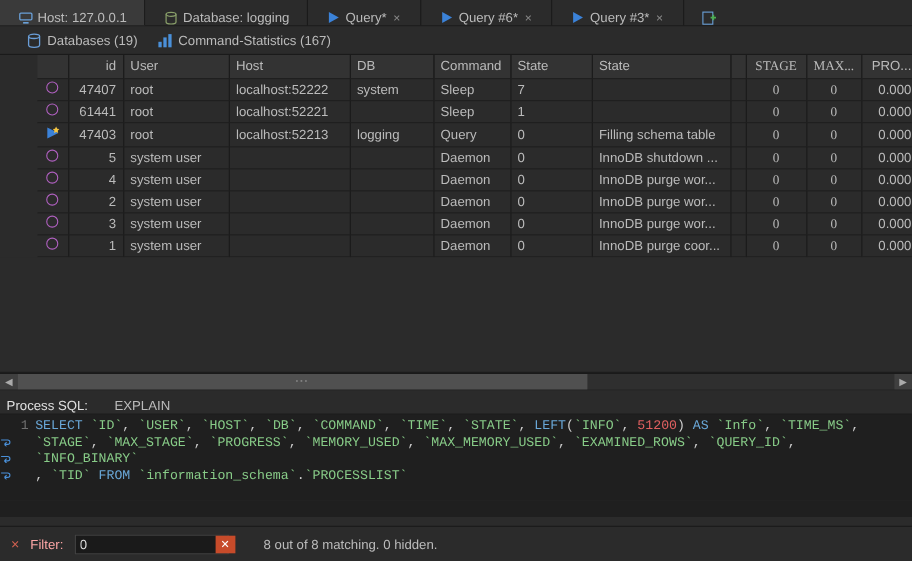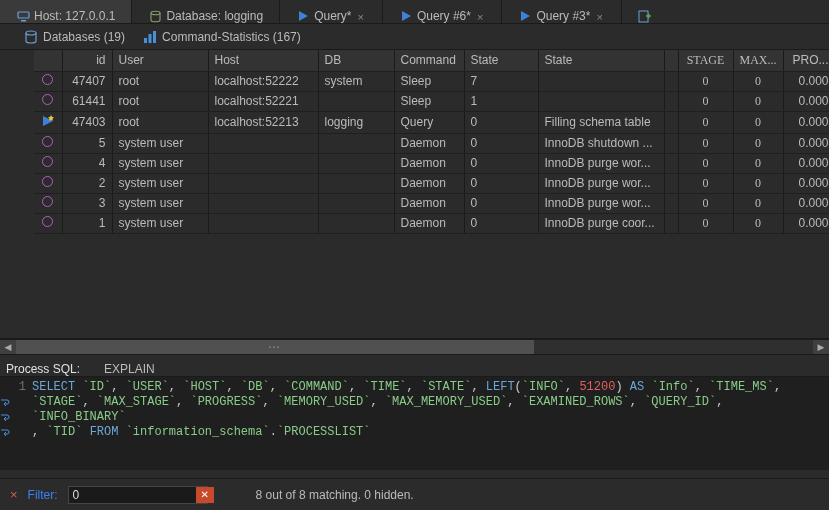--- a/index.html
+++ b/index.html
@@ -124,21 +124,21 @@
     display:flex;
     align-items:center;
     background:#2b2b2b;
     height:32px;
     padding:0 10px;
     gap:10px;
     border-top:1px solid #1a1a1a;
     margin-top:auto;
   }
   .filter-x { color:#d06050; font-size:13px; cursor:pointer; }
-  .filter-label { color:#3b82f6; }
+  .filter-label { color:#fca5a5; }
   .filter-input {
     background:#1a1a1a;
     border:1px solid #444;
     color:#ddd;
     width:140px;
     height:18px;
     padding:0 4px;
     font-size:12px;
   }
   .filter-clear {
@@ -436,14 +436,14 @@
     <div><span class="punc">, </span><span class="bt">`TID`</span> <span class="kw">FROM</span> <span class="bt">`information_schema`</span><span class="punc">.</span><span class="bt">`PROCESSLIST`</span></div>
   </div>
 </div>
 <div class="editor-blank"></div>
 
 <div class="filter-bar">
   <span class="filter-x">×</span>
   <span class="filter-label">Filter:</span>
   <input class="filter-input" value="0" style="">
   <span class="filter-clear">✕</span>
-  <span style="margin-left:32px">8 out of 8 matching. 0 hidden.</span>
+  <span style="margin-left:16px">8 out of 8 matching. 0 hidden.</span>
 </div>
 
 </body></html>

